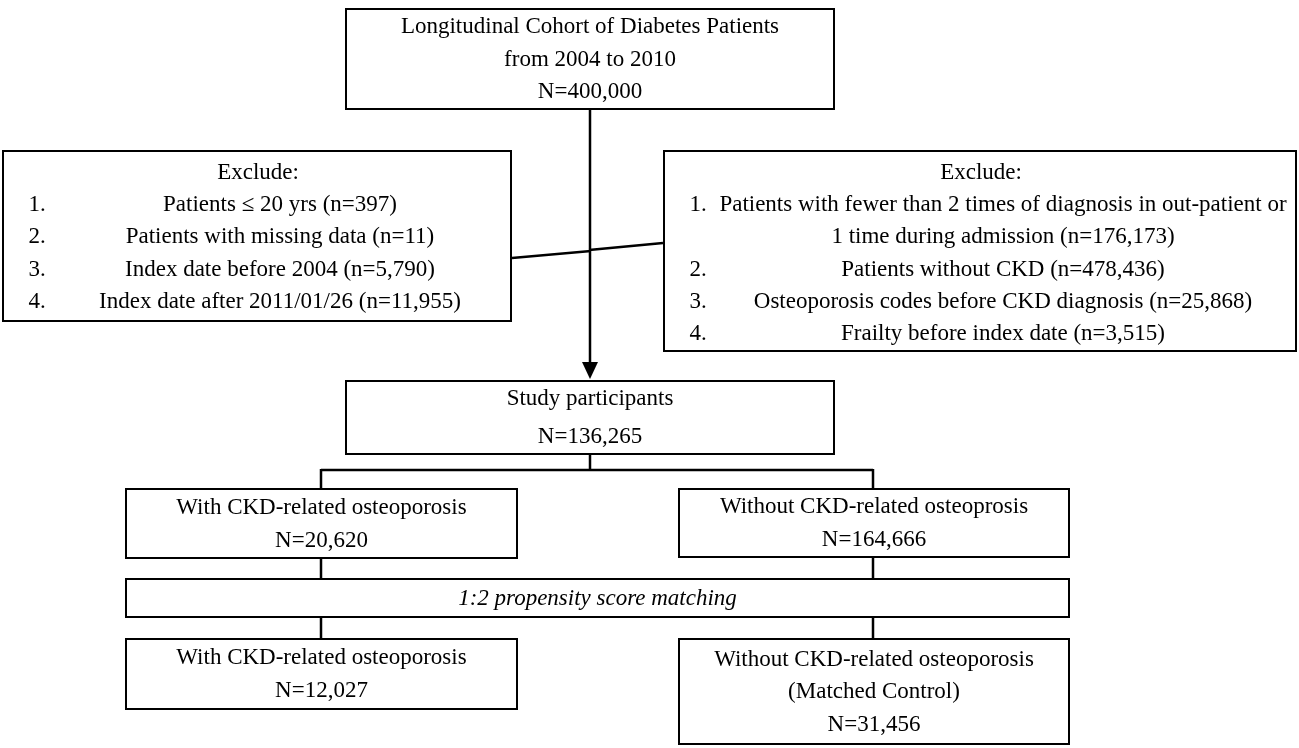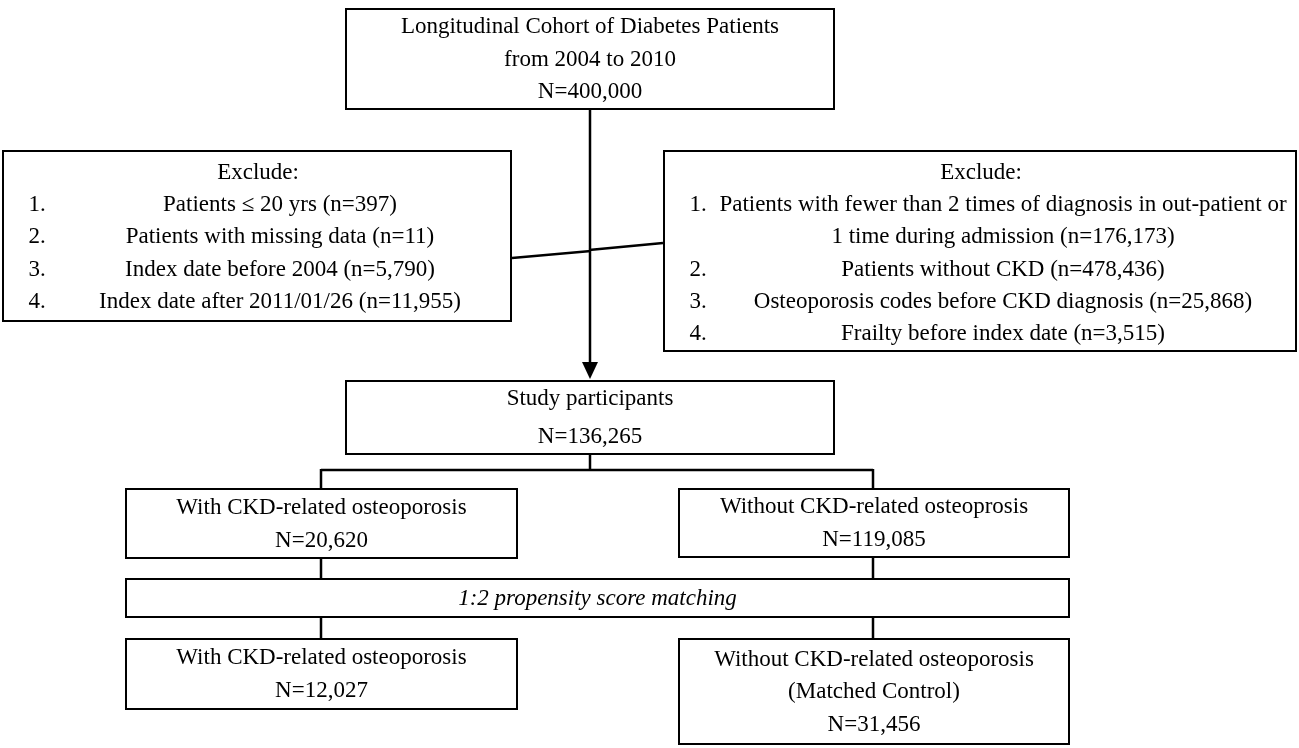--- a/index.html
+++ b/index.html
@@ -150,21 +150,21 @@
     <span class="bline">Study participants</span>
     <span class="bline">N=136,265</span>
   </div>
 
   <div class="box" id="branch-left">
     <span class="bline">With CKD-related osteoporosis</span>
     <span class="bline">N=20,620</span>
   </div>
   <div class="box" id="branch-right">
     <span class="bline">Without CKD-related osteoprosis</span>
-    <span class="bline">N=119,085</span>
+    <span class="bline">N=164,666</span>
   </div>
 
   <div class="box" id="matching-box">
     <span class="bline">1:2 propensity score matching</span>
   </div>
 
   <div class="box" id="final-left">
     <span class="bline">With CKD-related osteoporosis</span>
     <span class="bline">N=12,027</span>
   </div>

